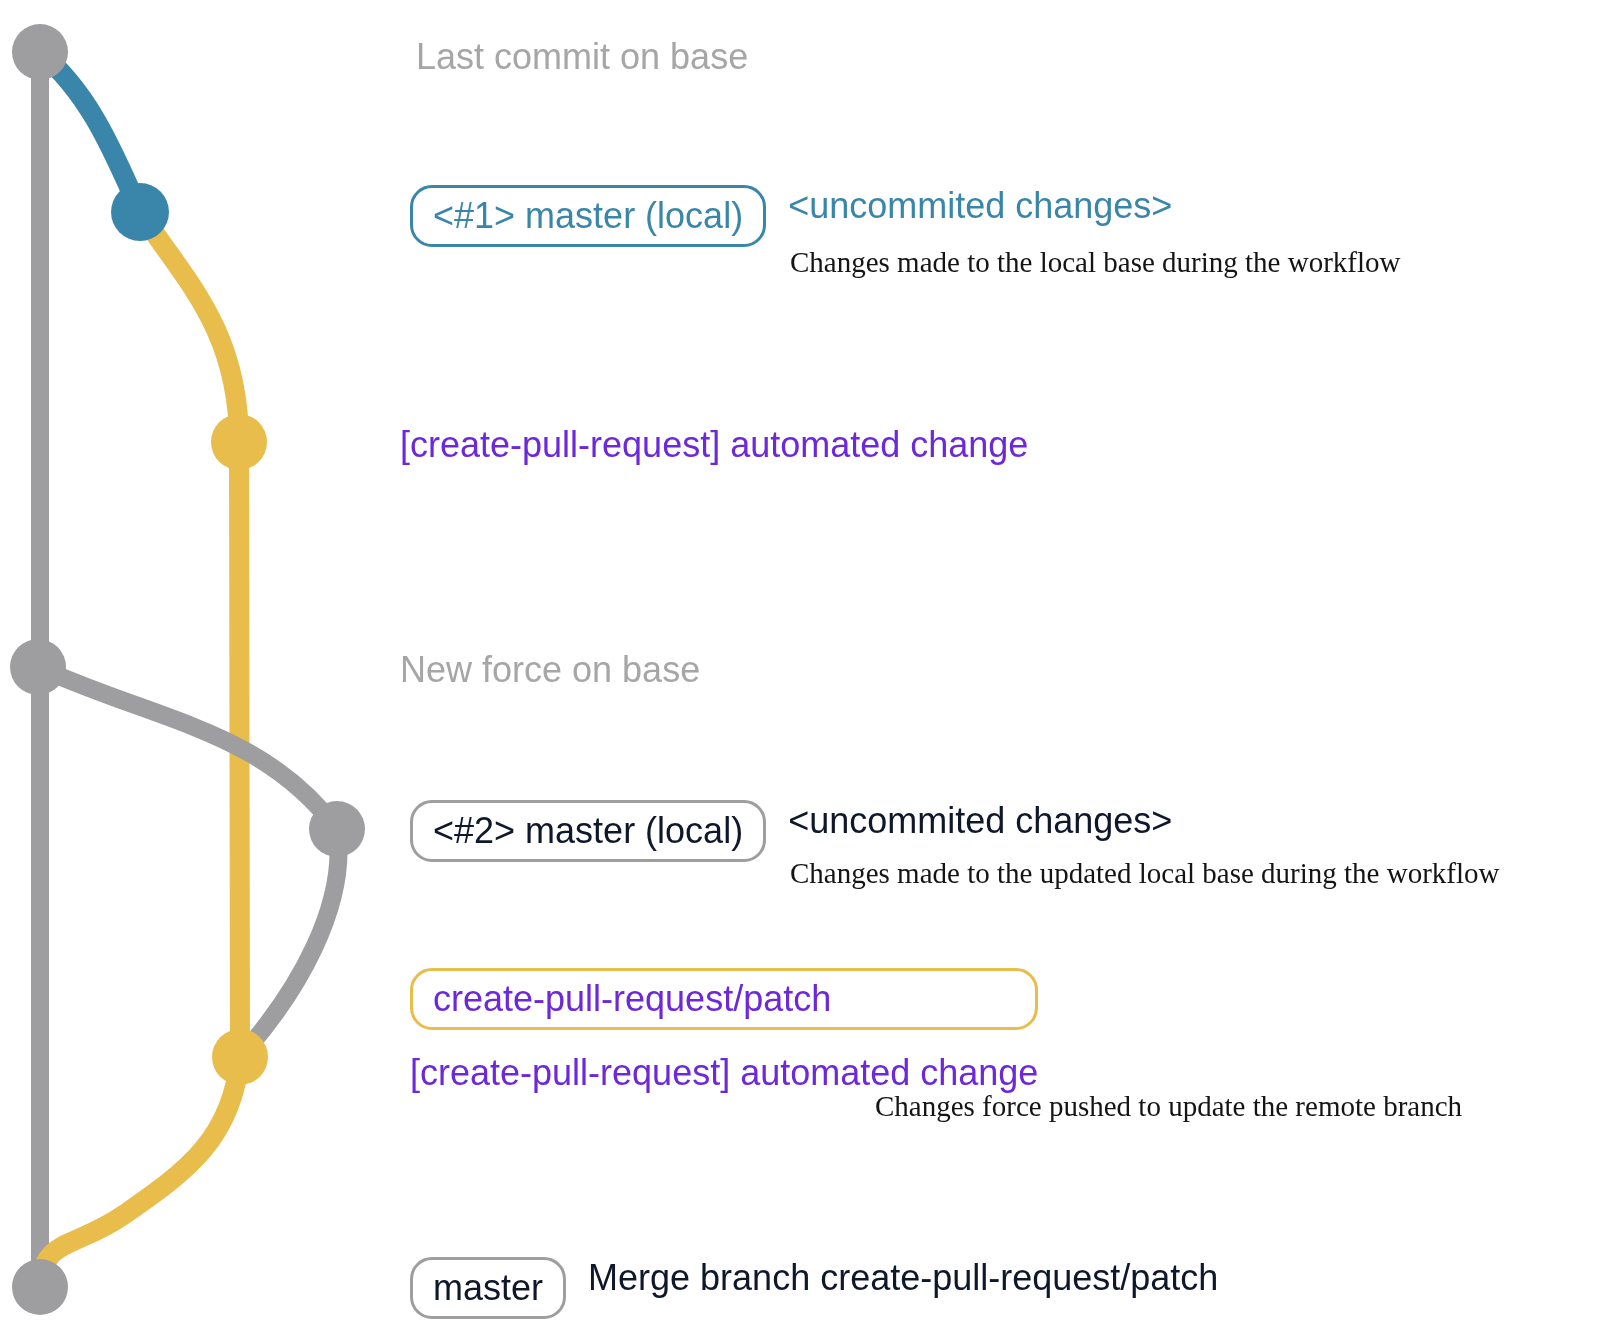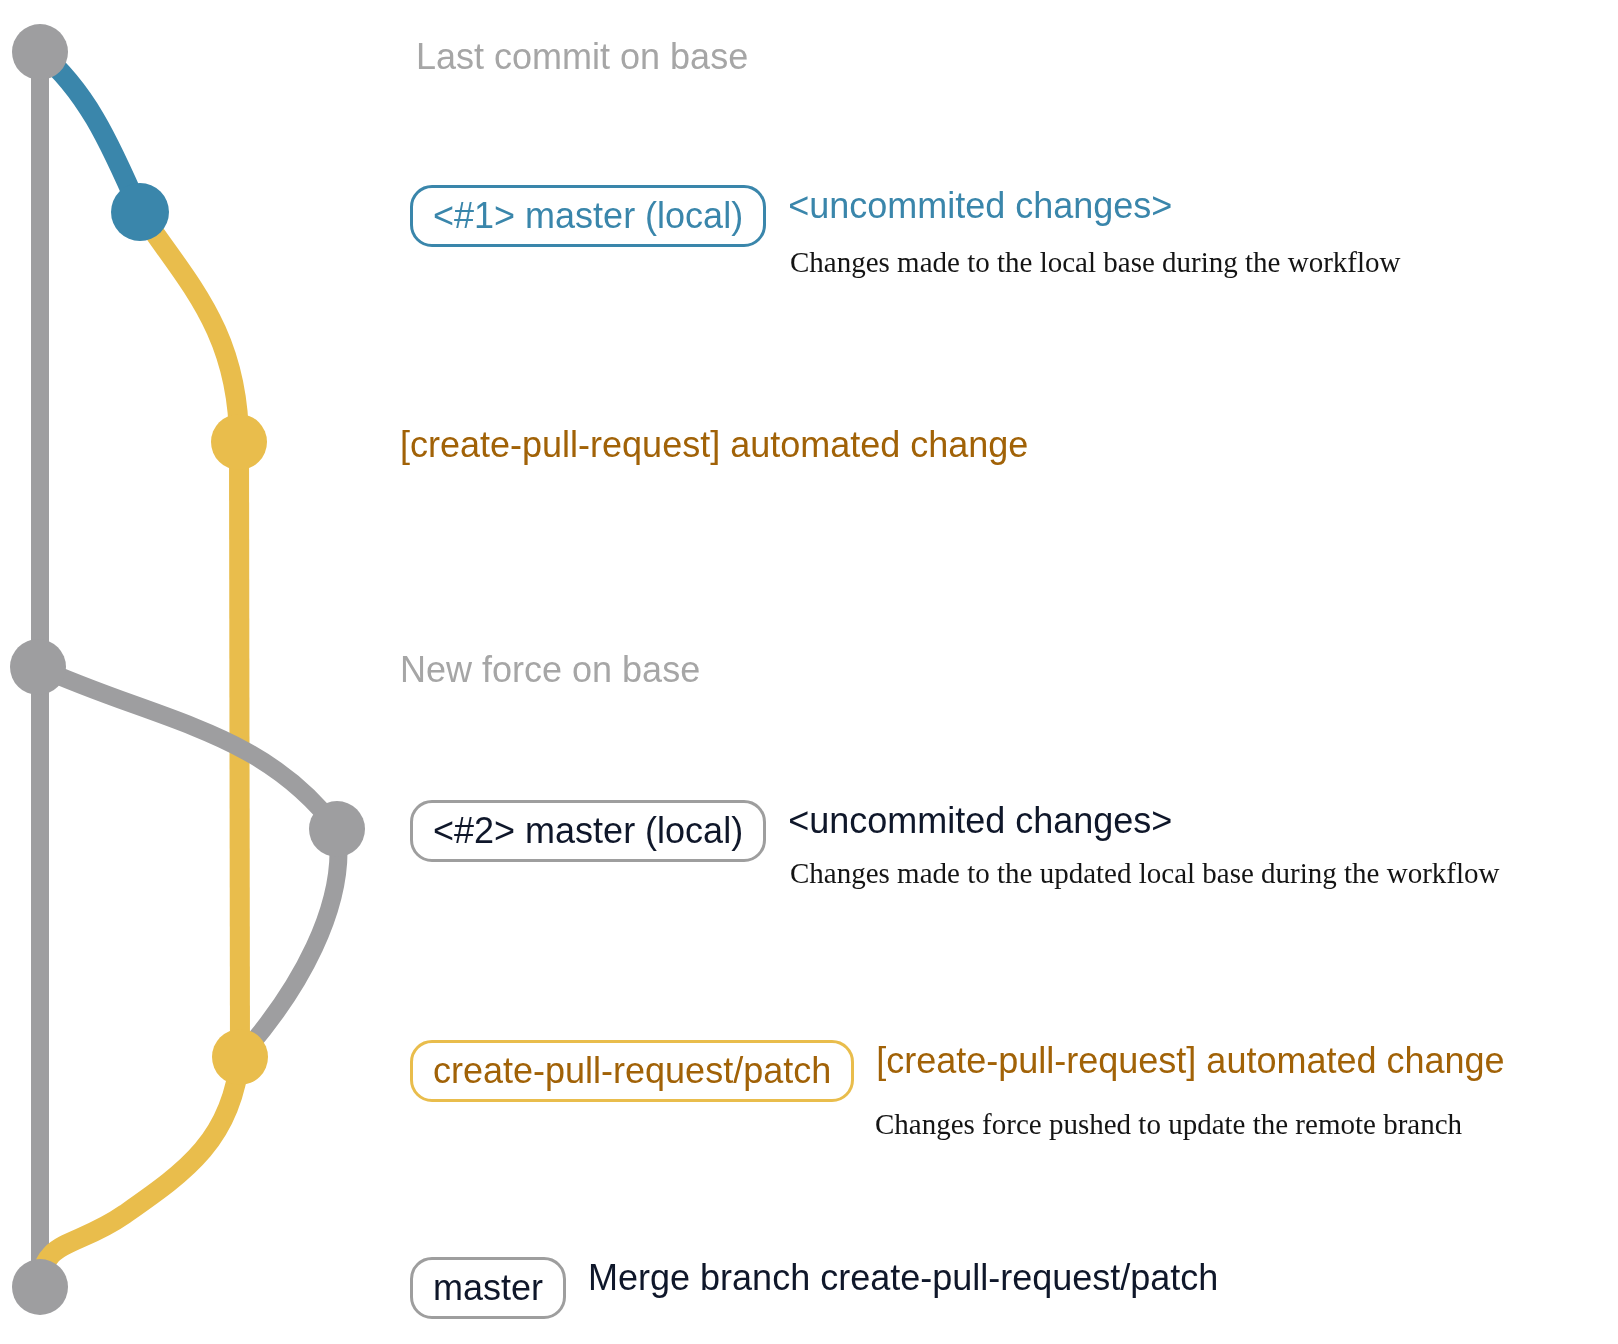--- a/index.html
+++ b/index.html
@@ -36,33 +36,33 @@
   }
   .side{font-size:36px;white-space:nowrap;}
   .caption{
     position:absolute;
     font-family:"Liberation Serif", serif;
     font-size:29px;
     color:#141414;
     white-space:nowrap;
   }
   .c-blue{color:#3a86ab;border-color:#3a86ab;}
-  .c-yellow{color:#a16207;border-color:#e9bd4c;}
+  .c-yellow{color:#6d28d9;border-color:#e9bd4c;}
   .c-gray{color:#0f172a;border-color:#9e9e9e;}
 
   .r1{left:416px;top:36px;}
   .r2{left:410px;top:185px;}
   .r2c{left:790px;top:246px;}
   .r3{left:400px;top:424px;}
   .r3c{left:420px;top:470px;}
   .r4{left:400px;top:649px;}
   .r5{left:410px;top:800px;}
   .r5c{left:790px;top:857px;}
-  .r6{left:410px;top:1040px;}
-  .r6c{left:875px;top:1090px;margin-top:18px;}
+  .r6{left:410px;top:968px;flex-direction:column;}
+  .r6c{left:875px;top:1090px;}
   .r7{left:410px;top:1257px;}
 </style>
 </head>
 <body>
 
 <div id="stage">
 
   <svg id="graph-svg" width="1618" height="1344" viewBox="0 0 1618 1344">
       <path d="M40,52 L40,1287" fill="none" stroke="#9e9ea0" stroke-width="18" stroke-linecap="butt"></path>
       <path d="M40,52 C85,90 108,138 140,212" fill="none" stroke="#3a86ab" stroke-width="20" stroke-linecap="butt"></path>

